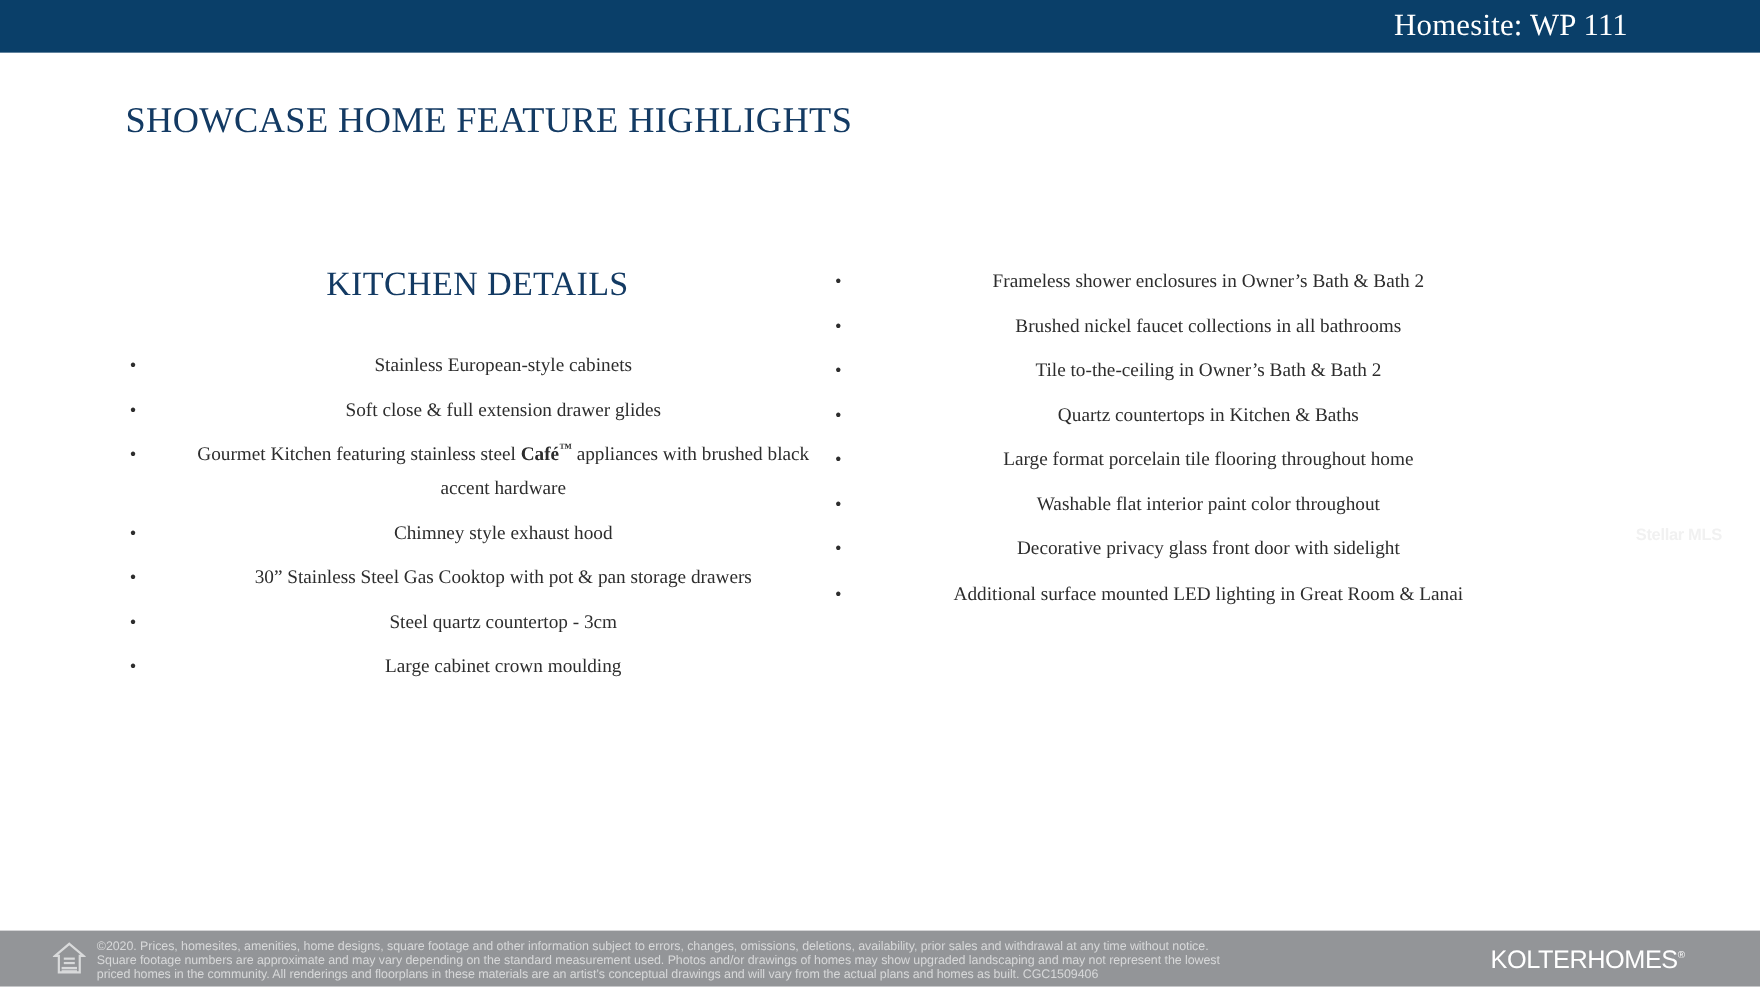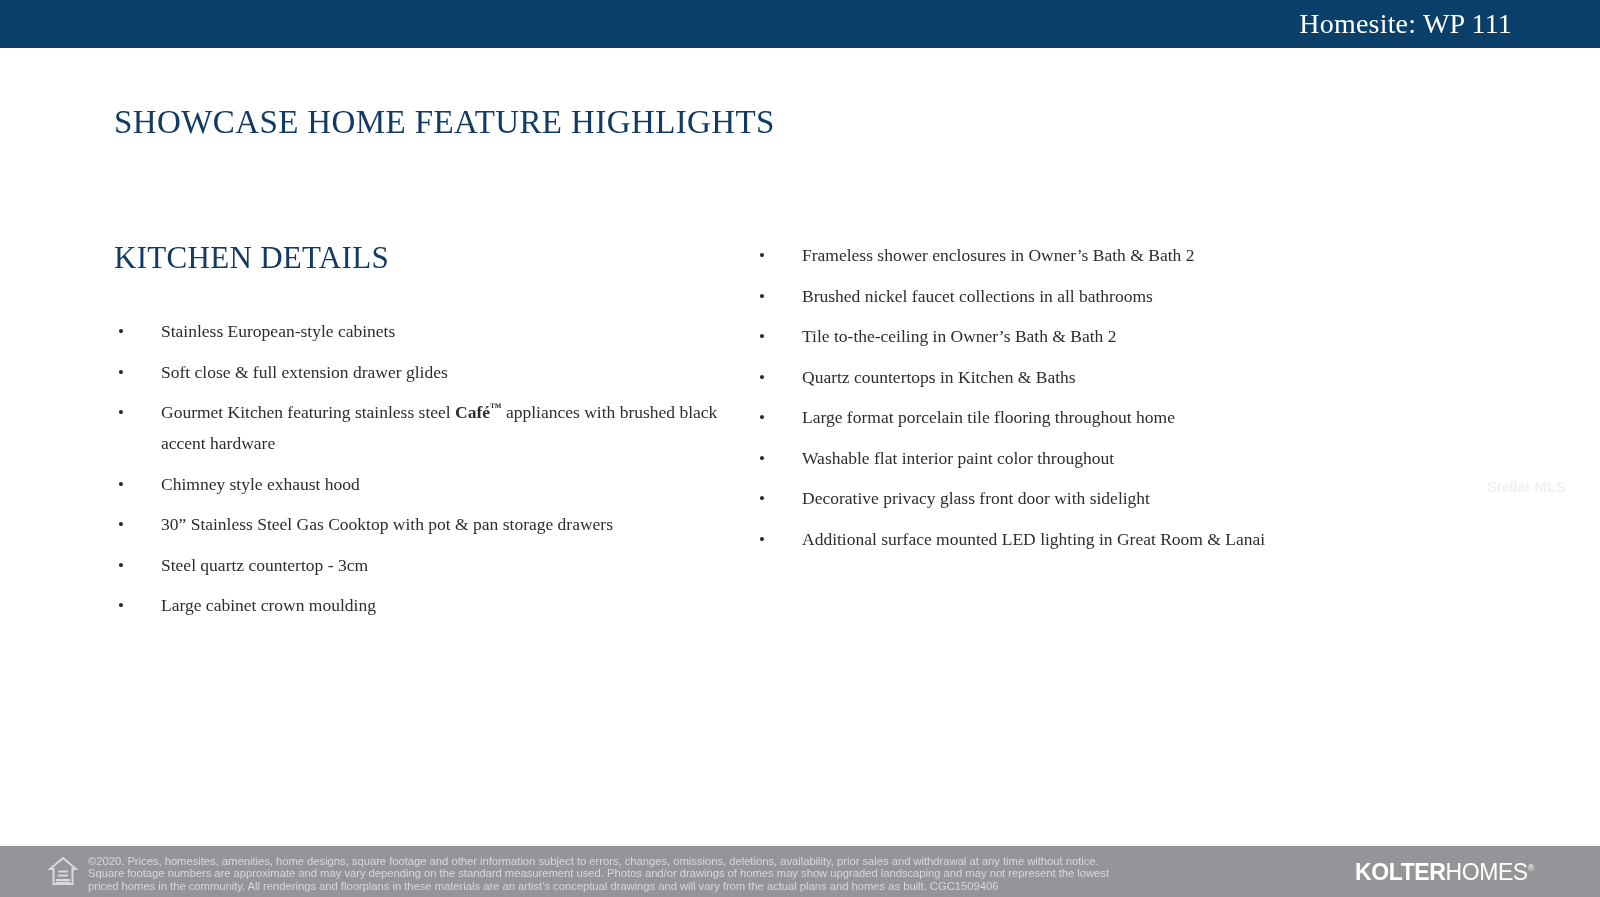--- a/index.html
+++ b/index.html
@@ -25,53 +25,54 @@
     background: #0a3f69;
     display: flex;
     align-items: center;
     justify-content: flex-end;
   }
   .header-title {
     color: #ffffff;
     font-family: "Liberation Serif", serif;
     font-size: 28px;
     letter-spacing: 0.2px;
-    padding-right: 88px;
+    padding-right: 120px;
     line-height: 1;
   }
 
   
   .slide-body {
     position: absolute;
     top: 48px; left: 0;
     width: 1600px;
     height: 798px;
     background: #ffffff;
   }
 
   .slide-title {
     position: absolute;
     left: 114px;
-    top: 56px;
+    top: 44px;
     color: #133a63;
     font-family: "Liberation Serif", serif;
     font-size: 33px;
     letter-spacing: 0.4px;
     white-space: nowrap;
   }
 
   .columns {
     position: absolute;
     left: 0; top: 192px;
     width: 1600px;
   }
 
   .column {
     position: absolute;
     top: 0;
+    text-align: center;
   }
   .column-left  { left: 114px;  width: 640px; }
   .column-right { left: 755px;  width: 640px; }
 
   .column-heading {
     color: #133a63;
     font-family: "Liberation Serif", serif;
     font-size: 31px;
     letter-spacing: 0.3px;
     margin-bottom: 40px;
@@ -157,21 +158,21 @@
   .kolter-logo {
     position: absolute;
     left: 1355px;
     top: 13px;
     color: #ffffff;
     font-family: "Liberation Sans", sans-serif;
     font-size: 23px;
     letter-spacing: -0.4px;
     white-space: nowrap;
   }
-  .kolter-logo .k-bold { font-weight: bold; }
+  .kolter-logo .k-bold { font-weight: normal; }
   .kolter-logo .k-light { font-weight: normal; }
   .kolter-logo .k-reg {
     font-size: 9px;
     vertical-align: super;
     line-height: 0;
   }
 </style>
 </head>
 <body>
 

